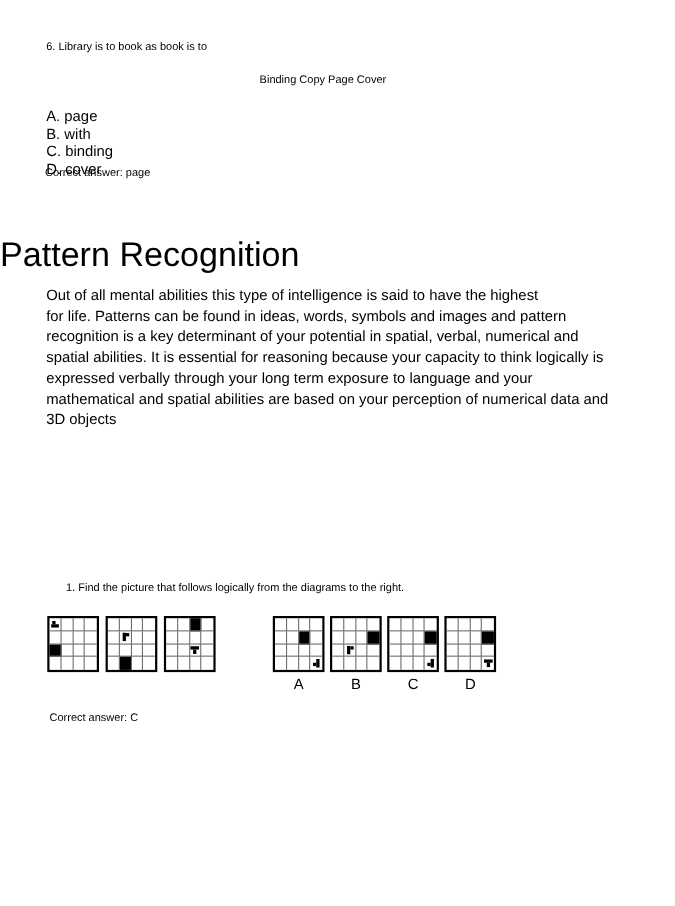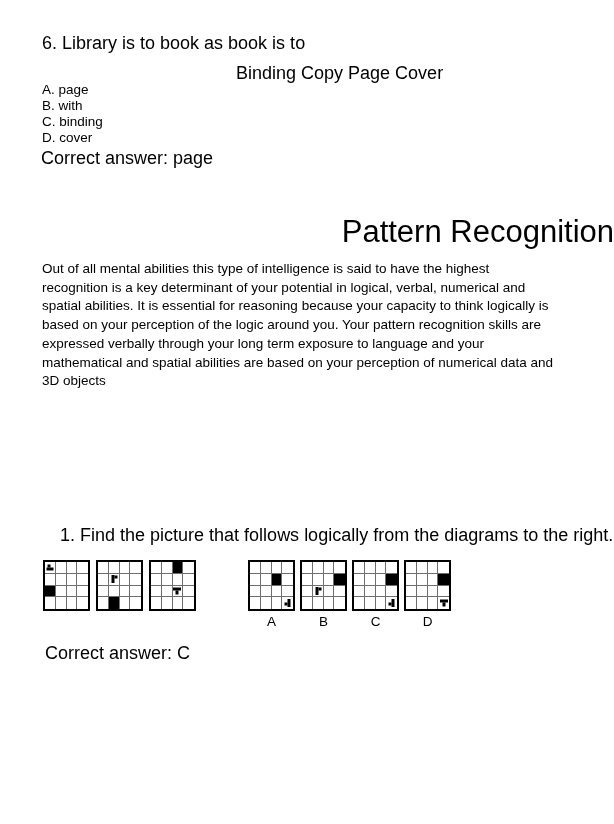--- a/index.html
+++ b/index.html
@@ -2,29 +2,29 @@
 <html><head>
 <meta charset="utf-8">
 <style>
   html,body{margin:0;padding:0}
   body{
     width:614px;height:824px;position:relative;overflow:hidden;
     background:#ffffff;color:#000000;
     font-family:"Liberation Sans", sans-serif;
   }
   .abs{position:absolute}
-  .t13{font-size:18px;line-height:16px;white-space:nowrap}
+  .t13{font-size:10px;line-height:16px;white-space:nowrap}
 
   #q6-prompt{left:42px;top:35px}
   #word-bank{left:236px;top:65px}
-  #options{left:42px;top:82px}
+  #options{left:42px;top:98px}
   #options div{font-size:13.5px;line-height:16px;white-space:nowrap}
   #q6-answer{left:41px;top:150px}
 
-  #title{left:0;right:0;top:214px;text-align:right;
+  #title{left:0;right:0;top:214px;text-align:left;
          font-size:31px;line-height:36px;font-weight:400;letter-spacing:0}
 
   #intro{left:42px;top:260px;font-size:13.5px;line-height:18.7px}
   #intro div{white-space:nowrap}
 
   #q1-prompt{left:60px;top:527px}
 
   #seq-group{left:43px;top:560px;display:flex;gap:6px}
   #ans-group{left:248px;top:560px;display:flex;gap:5px}
   .ans-item{display:flex;flex-direction:column;align-items:center;width:47px}
@@ -56,23 +56,23 @@
   <div>C. binding</div>
   <div>D. cover</div>
 </div>
 
 <div class="abs t13" id="q6-answer">Correct answer: page</div>
 
 <div class="abs" id="title">Pattern Recognition</div>
 
 <div class="abs" id="intro">
   <div>Out of all mental abilities this type of intelligence is said to have the highest</div>
-  <div>recognition is a key determinant of your potential in logical, verbal, numerical and</div>
+  <div>for life. Patterns can be found in ideas, words, symbols and images and pattern</div>
+  <div>recognition is a key determinant of your potential in spatial, verbal, numerical and</div>
   <div>spatial abilities. It is essential for reasoning because your capacity to think logically is</div>
-  <div>based on your perception of the logic around you. Your pattern recognition skills are</div>
   <div>expressed verbally through your long term exposure to language and your</div>
   <div>mathematical and spatial abilities are based on your perception of numerical data and</div>
   <div>3D objects</div>
 </div>
 
 <div class="abs t13" id="q1-prompt">1. Find the picture that follows logically from the diagrams to the right.</div>
 
 <div class="abs" id="seq-group">
   <div class="pgrid">
       <div class="cell">

